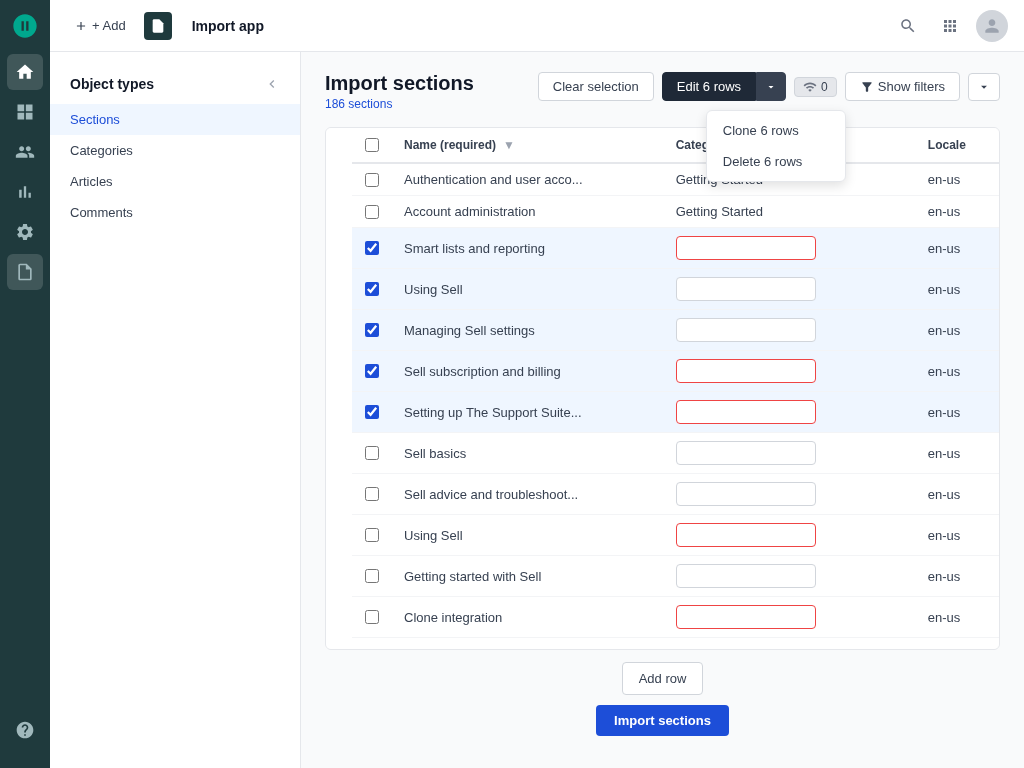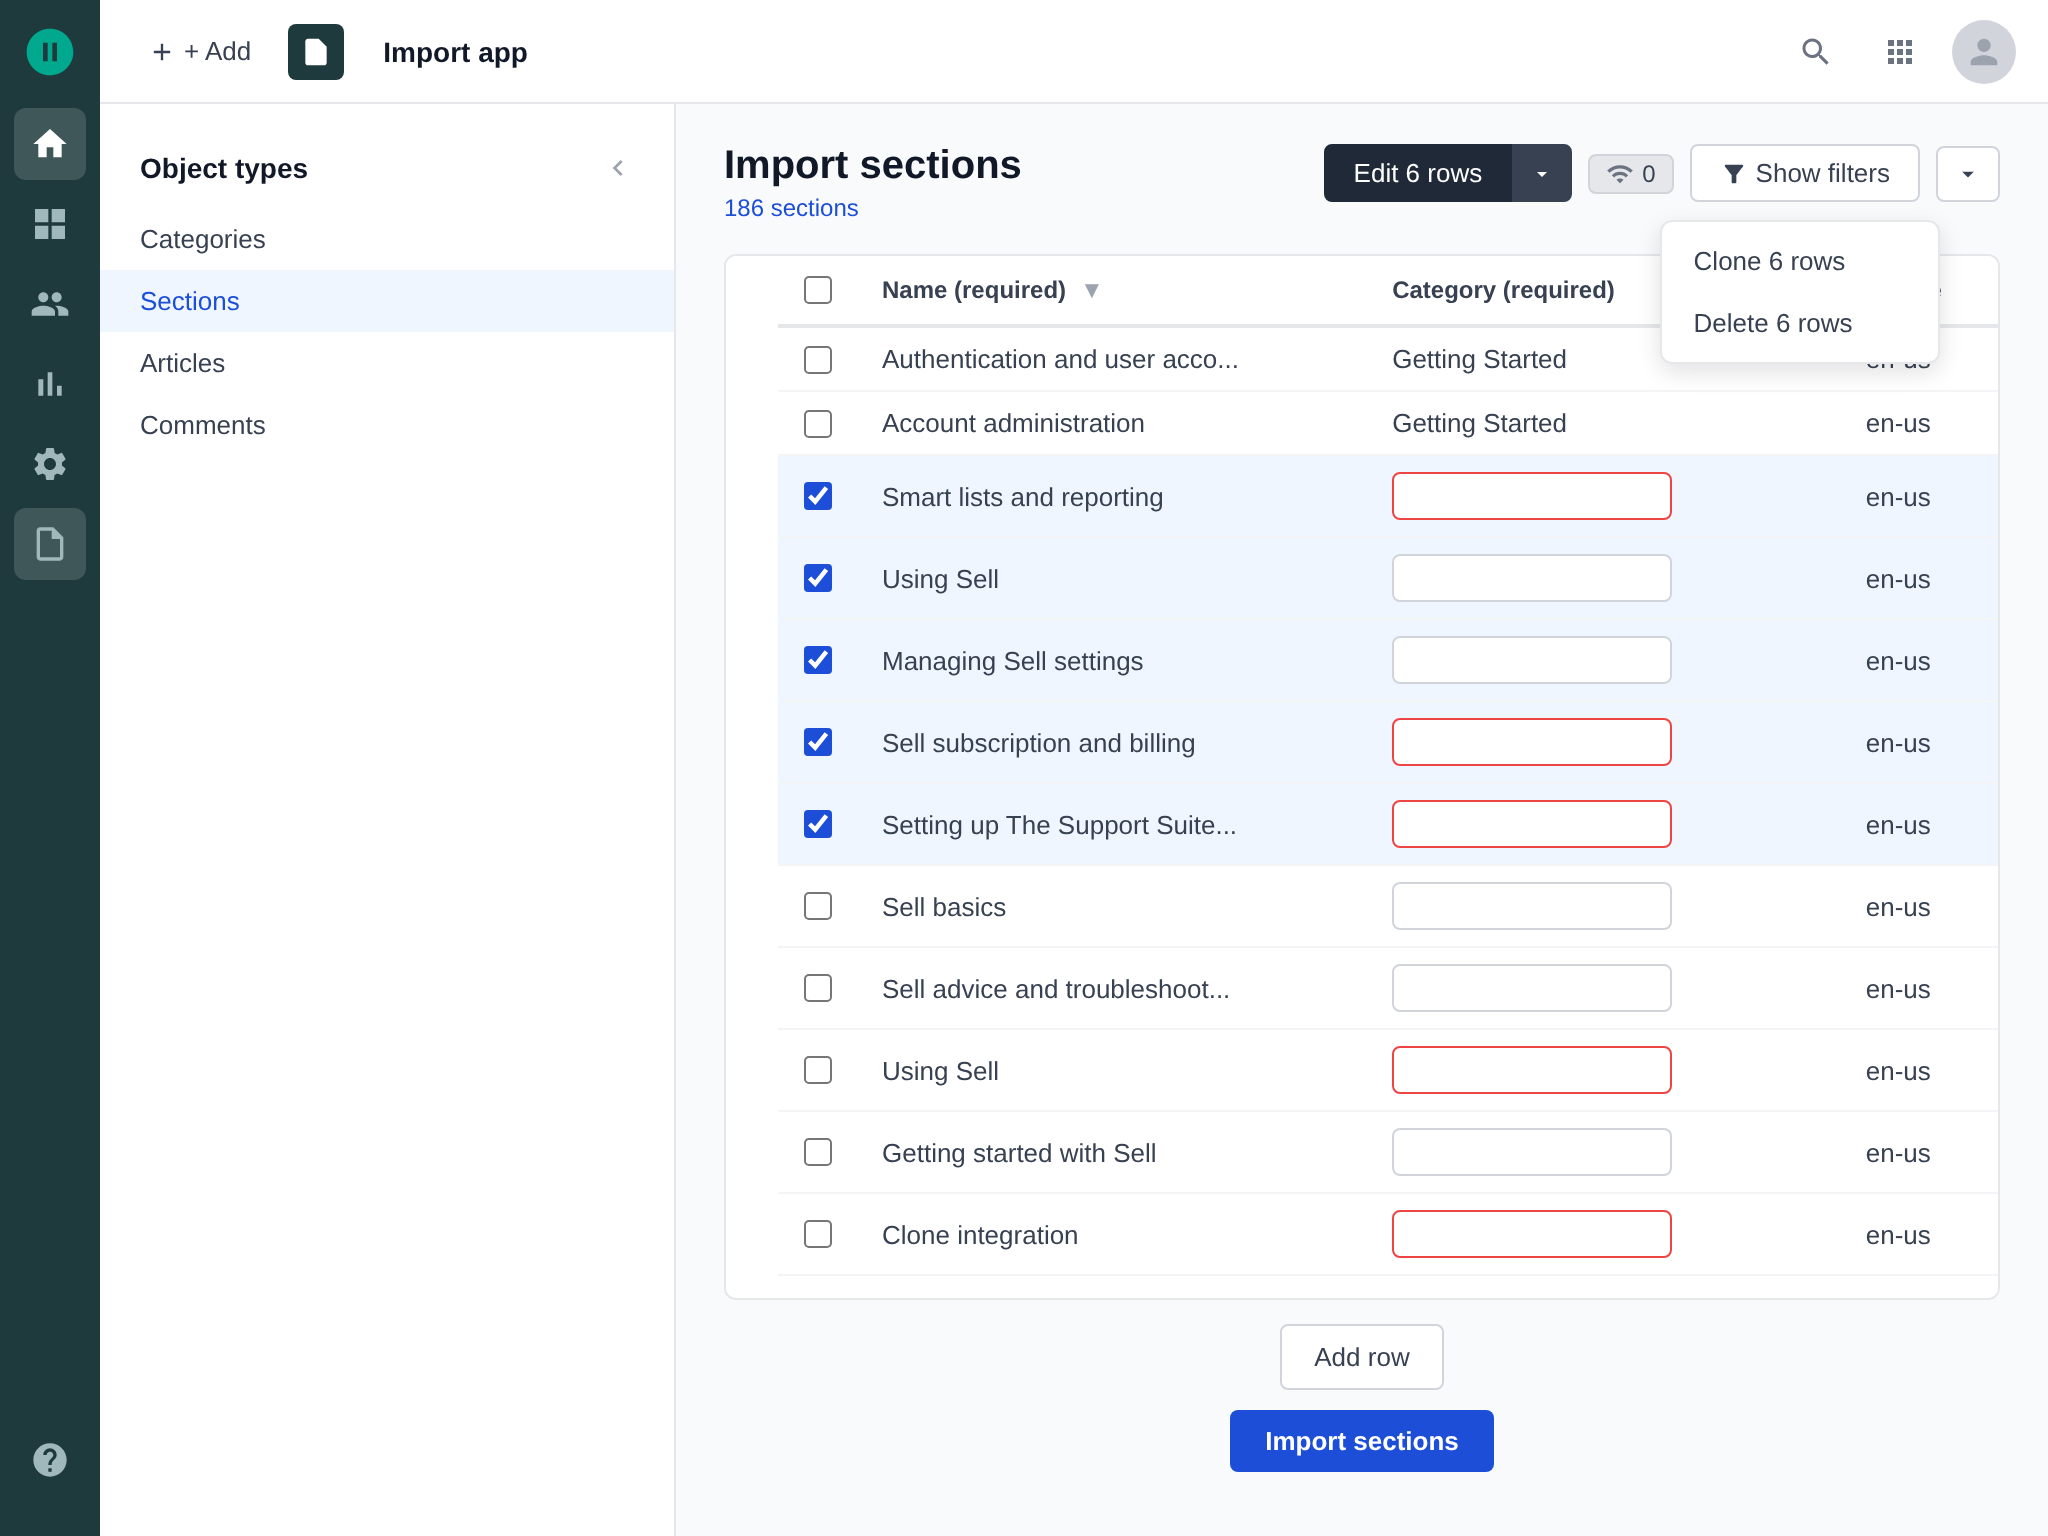--- a/index.html
+++ b/index.html
@@ -87,21 +87,21 @@
 
     
     .content-area {
       flex: 1;
       display: flex;
       overflow: hidden;
     }
 
     
     .sidebar {
-      width: 288px;
+      width: 251px;
       background: #fff;
       border-right: 1px solid #e5e7eb;
       padding: 16px 0;
       flex-shrink: 0;
     }
     .sidebar-section-title {
       font-size: 14px; font-weight: 700; color: #111827;
       padding: 8px 20px 12px;
       display: flex; align-items: center; justify-content: space-between;
     }
@@ -352,41 +352,42 @@
 
     <div class="sidebar">
       <div class="sidebar-section-title">
         <span>Object types</span>
         <div class="sidebar-collapse-btn">
           <svg width="16" height="16" viewBox="0 0 24 24" fill="currentColor">
               <path d="M15.41 16.59L10.83 12l4.58-4.59L14 6l-6 6 6 6z"></path>
             </svg>
         </div>
       </div>
+      <div class="sidebar-item active">
+        <span>Sections</span>
+      </div>
       <div class="sidebar-item">
         <span>Categories</span>
-      </div>
-      <div class="sidebar-item active">
-        <span>Sections</span>
       </div>
       <div class="sidebar-item">
         <span>Articles</span>
       </div>
       <div class="sidebar-item">
         <span>Comments</span>
       </div>
     </div>
 
     <div class="page-content">
       <div class="page-header">
         <div class="page-title-area">
           <div class="page-title">Import sections</div>
           <div class="page-subtitle">186 sections</div>
         </div>
         <div class="page-actions">
+          <button class="btn btn-ghost">Clear selection</button>
           <div class="btn-edit-group">
             <button class="btn btn-dark">Edit 6 rows</button>
             <button class="btn btn-dark-arrow">
               <svg width="12" height="12" viewBox="0 0 24 24" fill="currentColor">
                   <path d="M7 10l5 5 5-5z"></path>
                 </svg>
             </button>
           </div>
 
           <div class="dropdown-menu">

